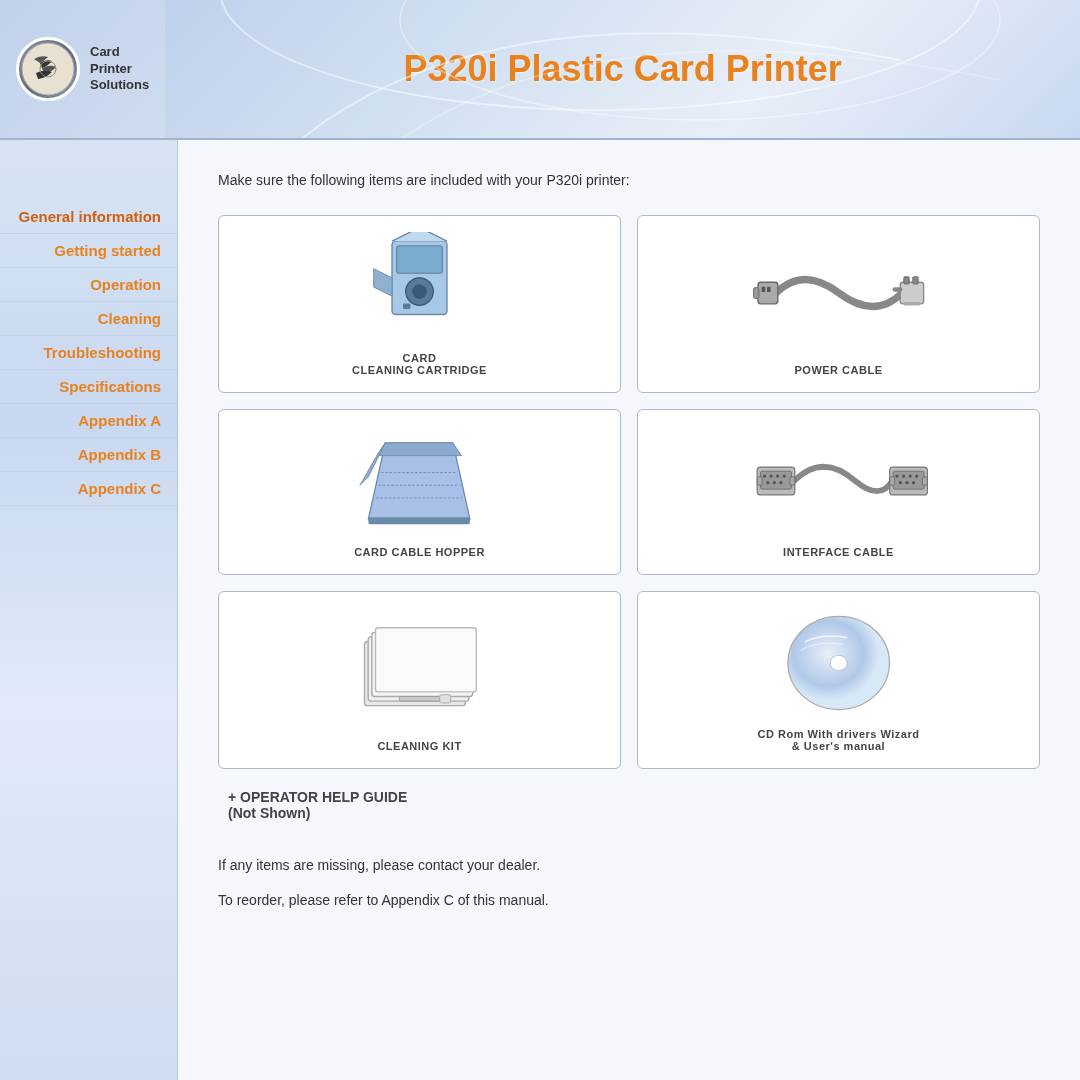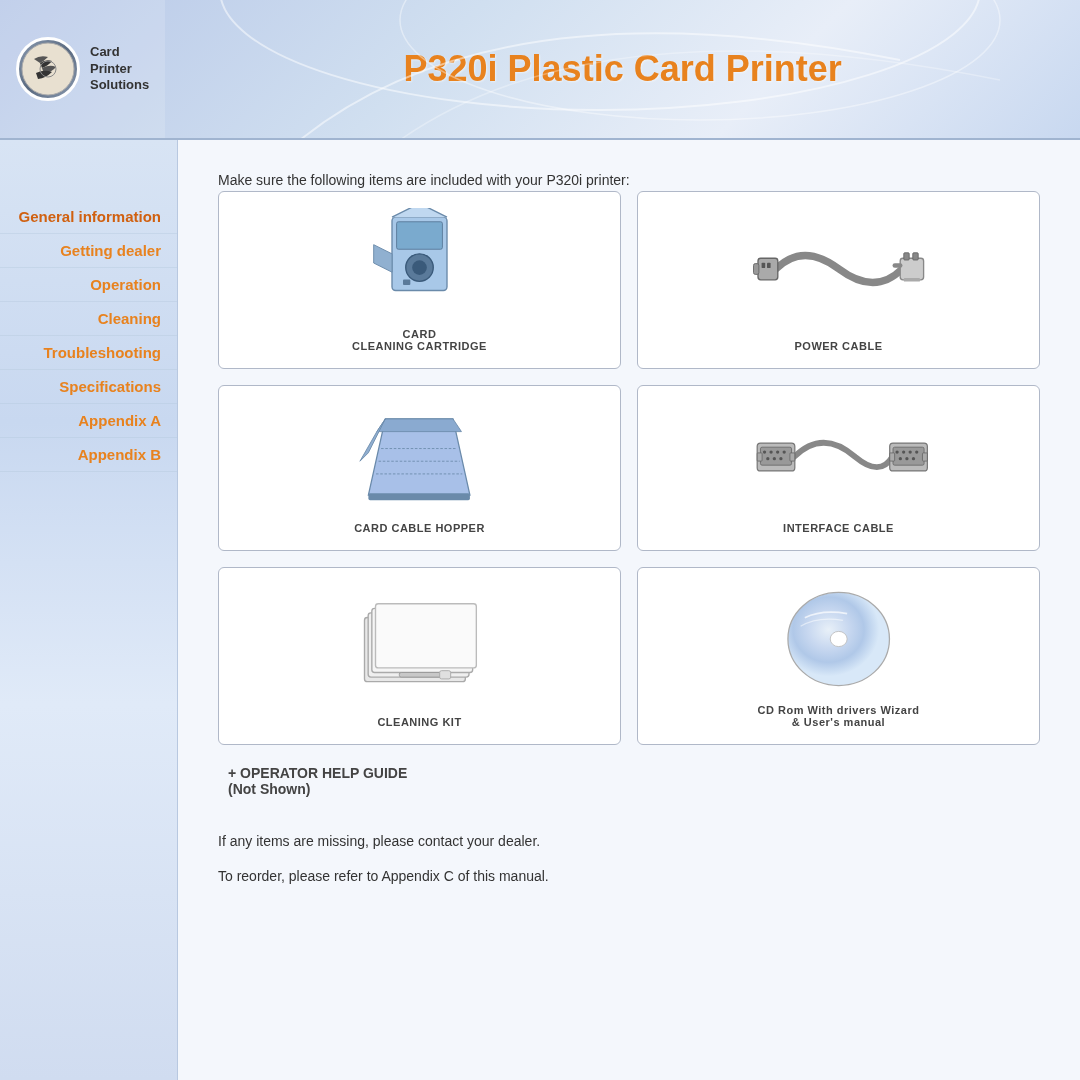--- a/index.html
+++ b/index.html
@@ -103,20 +103,21 @@
     .content {
       flex: 1;
       background: #f4f7fc;
       padding: 30px 40px;
       overflow-y: auto;
     }
 
     .intro-text {
       font-size: 14px;
       color: #333;
+      margin-bottom: 24px;
       line-height: 1.5;
     }
 
     
     .items-grid {
       display: grid;
       grid-template-columns: 1fr 1fr;
       gap: 16px;
       margin-bottom: 20px;
     }
@@ -205,27 +206,28 @@
   </div>
   <div class="header-title-area">
     <h1 class="header-title">P320i Plastic Card Printer</h1>
   </div>
 </div>
 
 <div class="main-layout">
 
   <nav class="sidebar">
     <a class="sidebar-item active">General information</a>
-    <a class="sidebar-item">Getting dealer</a>
+    <a class="sidebar-item">Getting started</a>
     <a class="sidebar-item">Operation</a>
     <a class="sidebar-item">Cleaning</a>
     <a class="sidebar-item">Troubleshooting</a>
     <a class="sidebar-item">Specifications</a>
     <a class="sidebar-item">Appendix A</a>
     <a class="sidebar-item">Appendix B</a>
+    <a class="sidebar-item">Appendix C</a>
   </nav>
 
   <div class="content">
     <p class="intro-text">Make sure the following items are included with your P320i printer:</p>
 
     <div class="items-grid">
 
       <div class="item-box">
         <div class="item-illustration">
           <svg viewBox="0 0 180 120" xmlns="http://www.w3.org/2000/svg">

